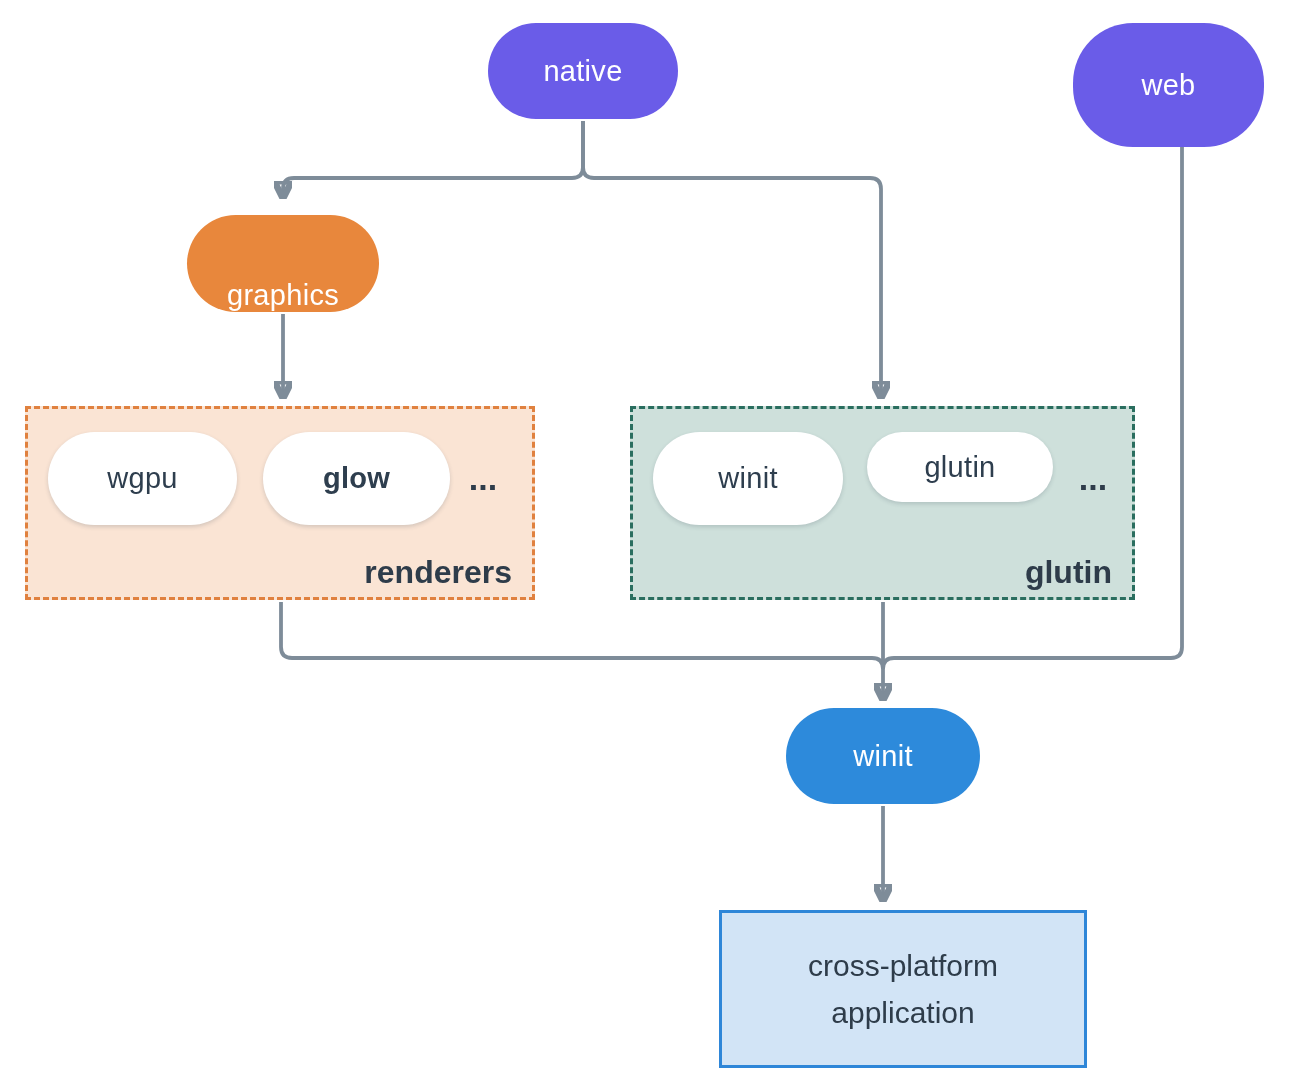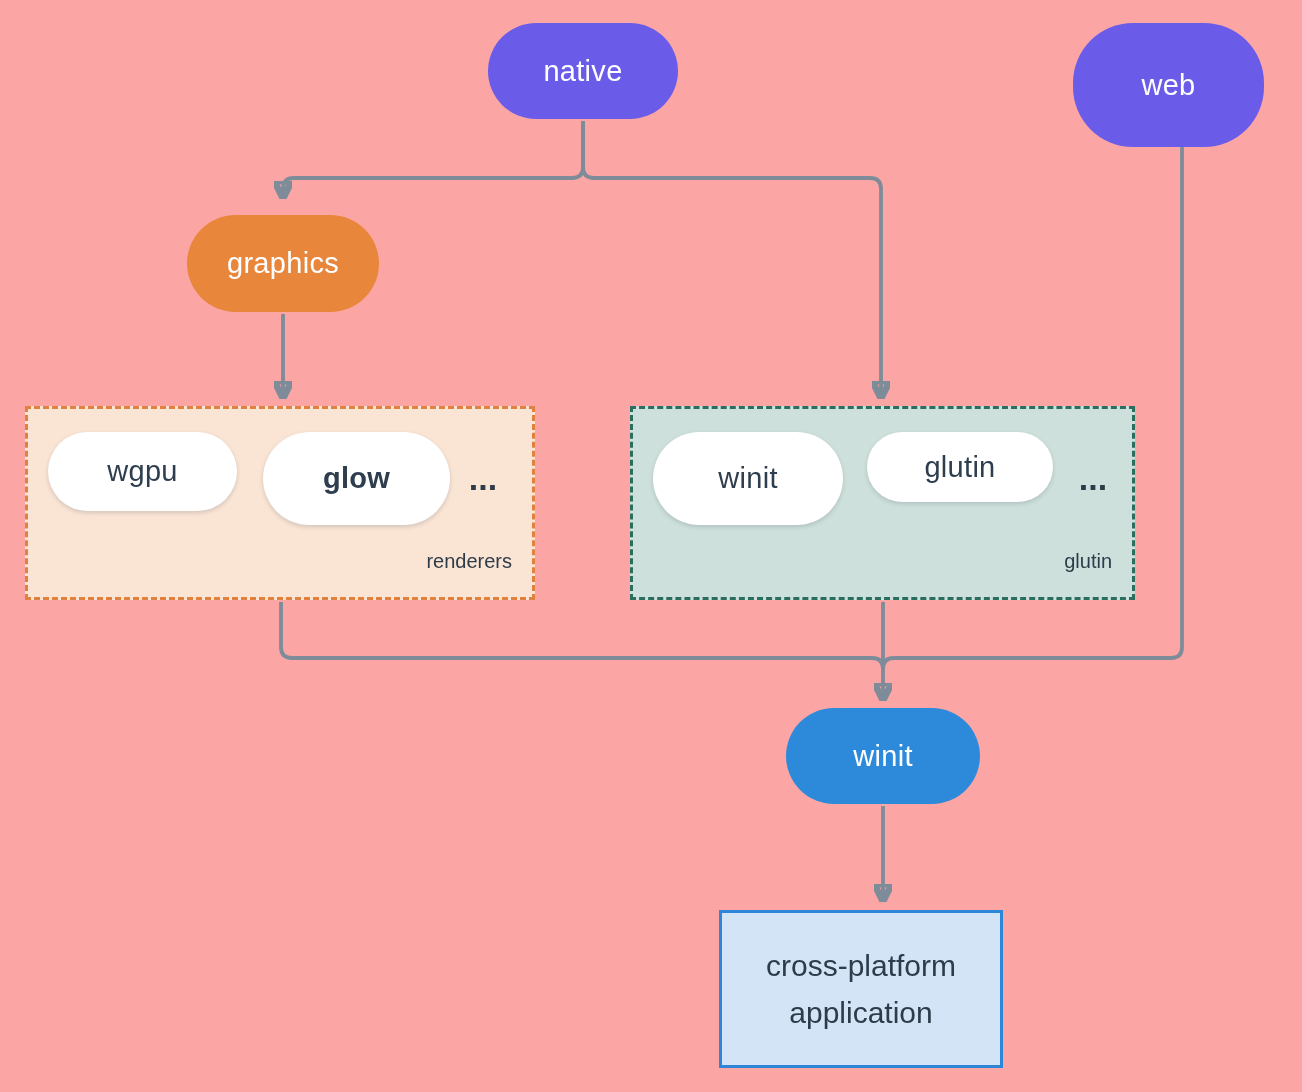--- a/index.html
+++ b/index.html
@@ -1,37 +1,37 @@
 <!DOCTYPE html>
 <html><head>
 <meta charset="utf-8">
 <style>
   html,body { margin:0; padding:0; background:#000; }
   .canvas {
-    position:relative; width:1302px; height:1092px; background:#fca5a5;
+    position:relative; width:1302px; height:1092px; background:#ffffff;
     font-family:"Liberation Sans", sans-serif; overflow:hidden;
   }
   .edges { position:absolute; left:0; top:0; width:1302px; height:1092px; }
   .edges path { fill:none; stroke:#7E8C99; stroke-width:3.8; stroke-linejoin:round; }
 
   .pill {
     position:absolute; display:flex; align-items:center; justify-content:center;
     border-radius:60px; font-size:29px; letter-spacing:.3px;
   }
   .pill.purple { background:#6A5CE8; color:#FFFFFF; }
-  .pill.orange { background:#E8873C; color:#FFFFFF; }
+  .pill.orange { background:#E8873C; color:#FFFFFF;align-items:flex-end; }
   .pill.blue   { background:#2D8ADB; color:#FFFFFF; }
   .pill.white  { background:#FFFFFF; color:#2E3E4E; box-shadow:0 2px 4px rgba(46,62,78,.18); }
 
   .group { position:absolute; box-sizing:border-box; border:3px dashed; }
   .group.renderers { background:#FAE4D4; border-color:#E0813F; }
   .group.shells    { background:#CEE0DB; border-color:#2A6E5F; }
   .group-label {
-    position:absolute; right:20px; bottom:24px;
-    font-size:20px; color:#2E3C4A;
+    position:absolute; right:20px; bottom:6px;
+    font-size:32px; color:#2E3C4A;font-weight:bold;
   }
   .dots {
     position:absolute; display:flex; align-items:center; justify-content:center;
     font-size:34px; font-weight:bold; color:#2E3C4A;
   }
 
   .appbox {
     position:absolute; box-sizing:border-box;
     background:#D2E4F6; border:3px solid #2E86D8; color:#2E3C4A;
     font-size:30px; line-height:47px; text-align:center;
@@ -65,21 +65,21 @@
 
   <div class="pill purple" style="left:1073px; top:23px; width:191px; height:124px;">
     <span>web</span>
   </div>
 
   <div class="pill orange" style="left:187px; top:215px; width:192px; height:97px;">
     <span>graphics</span>
   </div>
 
   <div class="group renderers" style="left:25px; top:406px; width:510px; height:194px;">
-    <div class="pill white" style="left:20px; top:23px; width:189px; height:79px;">
+    <div class="pill white" style="left:20px; top:23px; width:189px; height:93px;">
       <span>wgpu</span>
     </div>
     <div class="pill white" style="left:235px; top:23px; width:187px; height:93px;font-weight:bold;">
       <span>glow</span>
     </div>
     <div class="dots" style="left:425px; top:23px; width:60px; height:93px;">...</div>
     <div class="group-label">renderers</div>
   </div>
 
   <div class="group shells" style="left:630px; top:406px; width:505px; height:194px;padding-left:34px;">
@@ -90,17 +90,17 @@
       <span>glutin</span>
     </div>
     <div class="dots" style="left:430px; top:23px; width:60px; height:93px;">...</div>
     <div class="group-label">glutin</div>
   </div>
 
   <div class="pill blue" style="left:786px; top:708px; width:194px; height:96px;">
     <span>winit</span>
   </div>
 
-  <div class="appbox" style="left:719px; top:910px; width:284px; height:158px;">
+  <div class="appbox" style="left:719px; top:910px; width:368px; height:158px;">
     <span>cross-platform application</span>
   </div>
 
 </div>
 
 </body></html>

